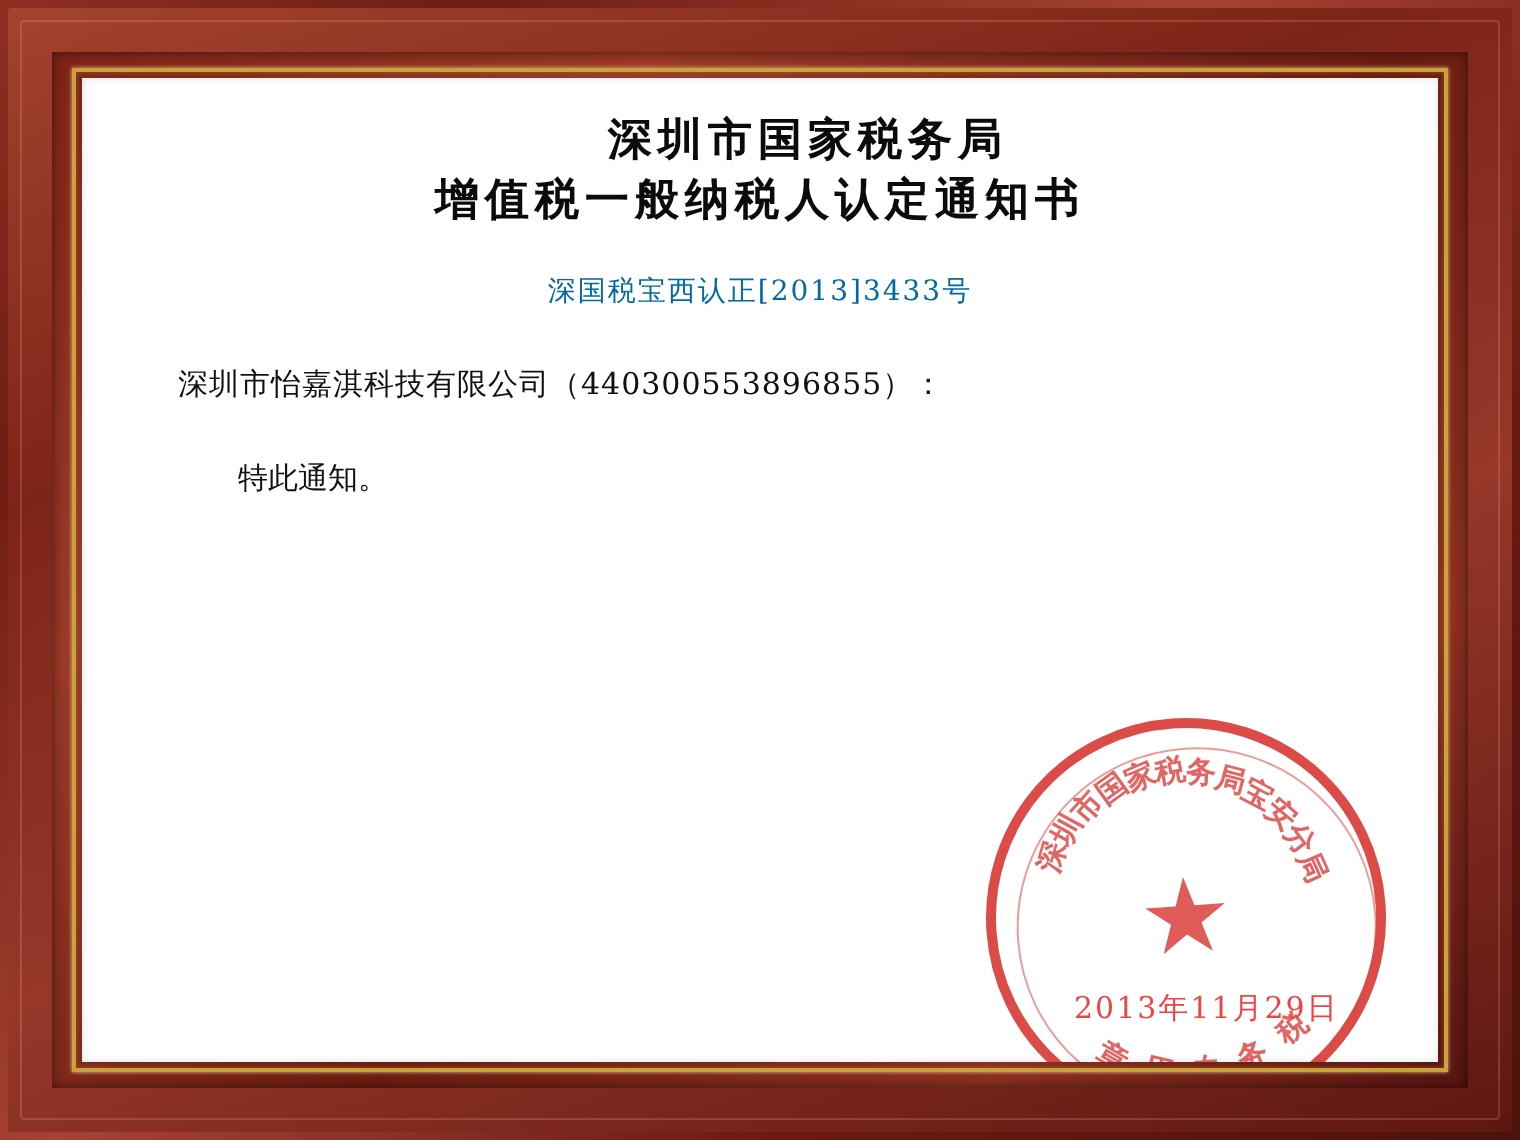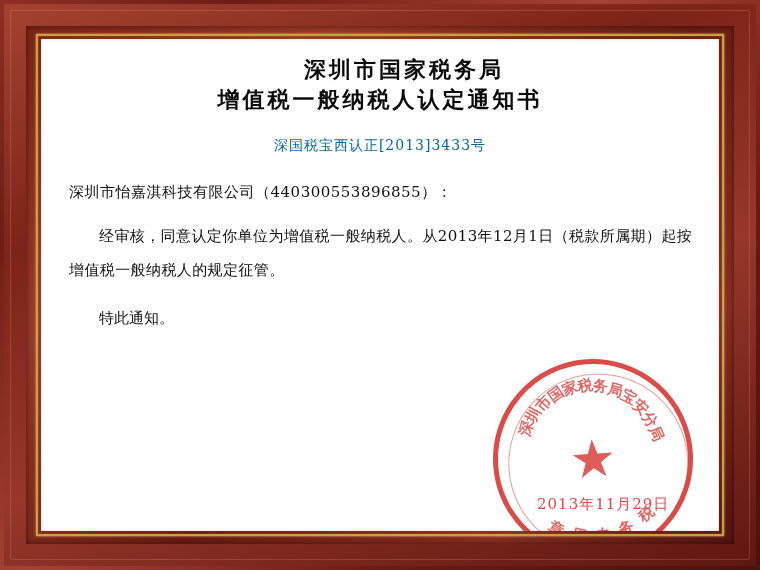--- a/index.html
+++ b/index.html
@@ -87,20 +87,21 @@
     margin-top: 22px;
     letter-spacing: 1px;
     color: #0369a1;
   }
   .body-block {
     margin-top: 20px;
     padding: 0 12px 0 28px;
     font-size: 15px;
     line-height: 34px;
     color: #111;
+    margin-left: 20px;
   }
   .addressee {
     letter-spacing: 0.5px;
   }
   .para {
     margin-top: 10px;
     text-indent: 2em;
     letter-spacing: 0.4px;
   }
   .para-2 {
@@ -196,21 +197,20 @@
 
       <div class="title-block">
         <div class="title-line-1">深圳市国家税务局</div>
         <div class="title-line-2">增值税一般纳税人认定通知书</div>
       </div>
 
       <div class="doc-number">深国税宝西认正[2013]3433号</div>
 
       <div class="body-block">
         <div class="addressee">深圳市怡嘉淇科技有限公司（440300553896855）：</div>
-        <div class="para">经审核，同意认定你单位为增值税一般纳税人。从2013年12月1日（税款所属期）起按增值税一般纳税人的规定征管。</div>
         <div class="para-2">特此通知。</div>
       </div>
 
       <div class="seal-wrap">
         <div class="seal">
           <div class="seal-inner-ring"></div>
           <div class="seal-arc-text" id="seal-arc">
               <span class="seal-char" style="transform: translate(-73.296px, -26.6776px) translate(-50%, -50%) rotate(290deg);">深</span>
               <span class="seal-char" style="transform: translate(-65.6178px, -42.17px) translate(-50%, -50%) rotate(302.727deg);">圳</span>
               <span class="seal-char" style="transform: translate(-54.715px, -55.5901px) translate(-50%, -50%) rotate(315.455deg);">市</span>

